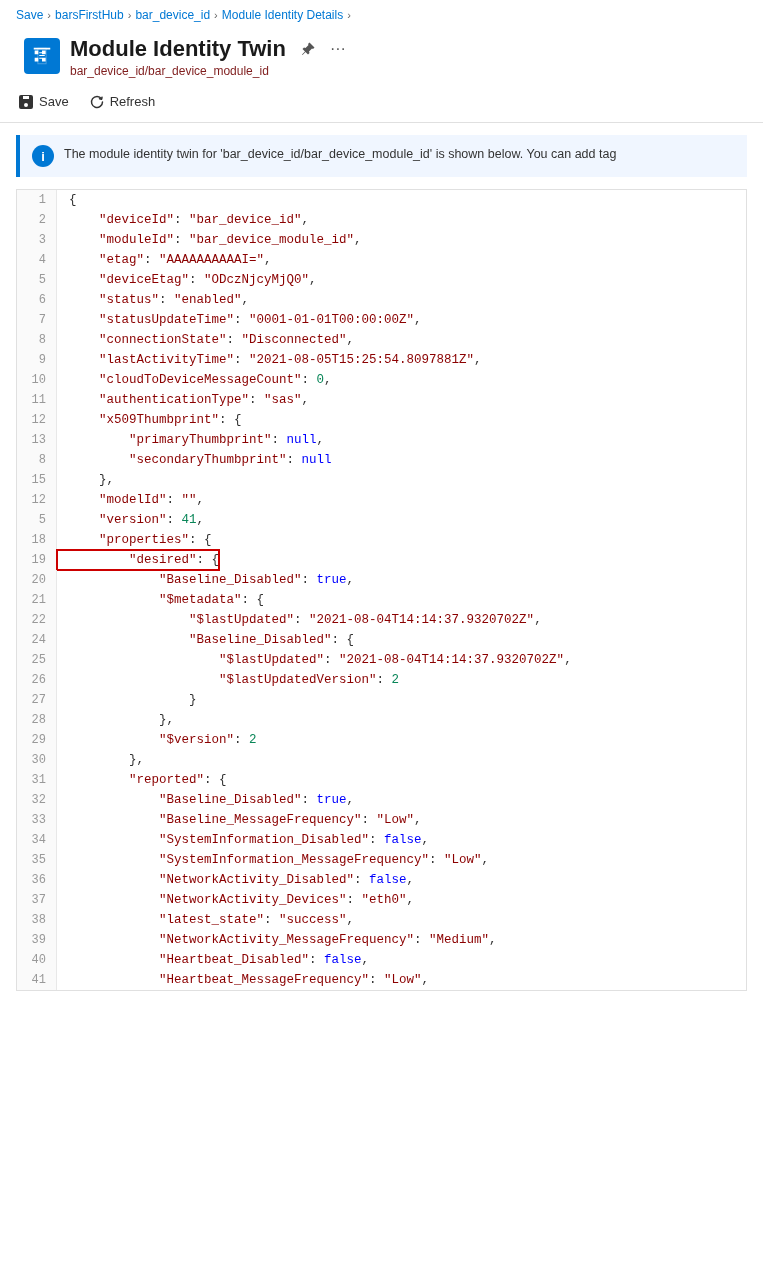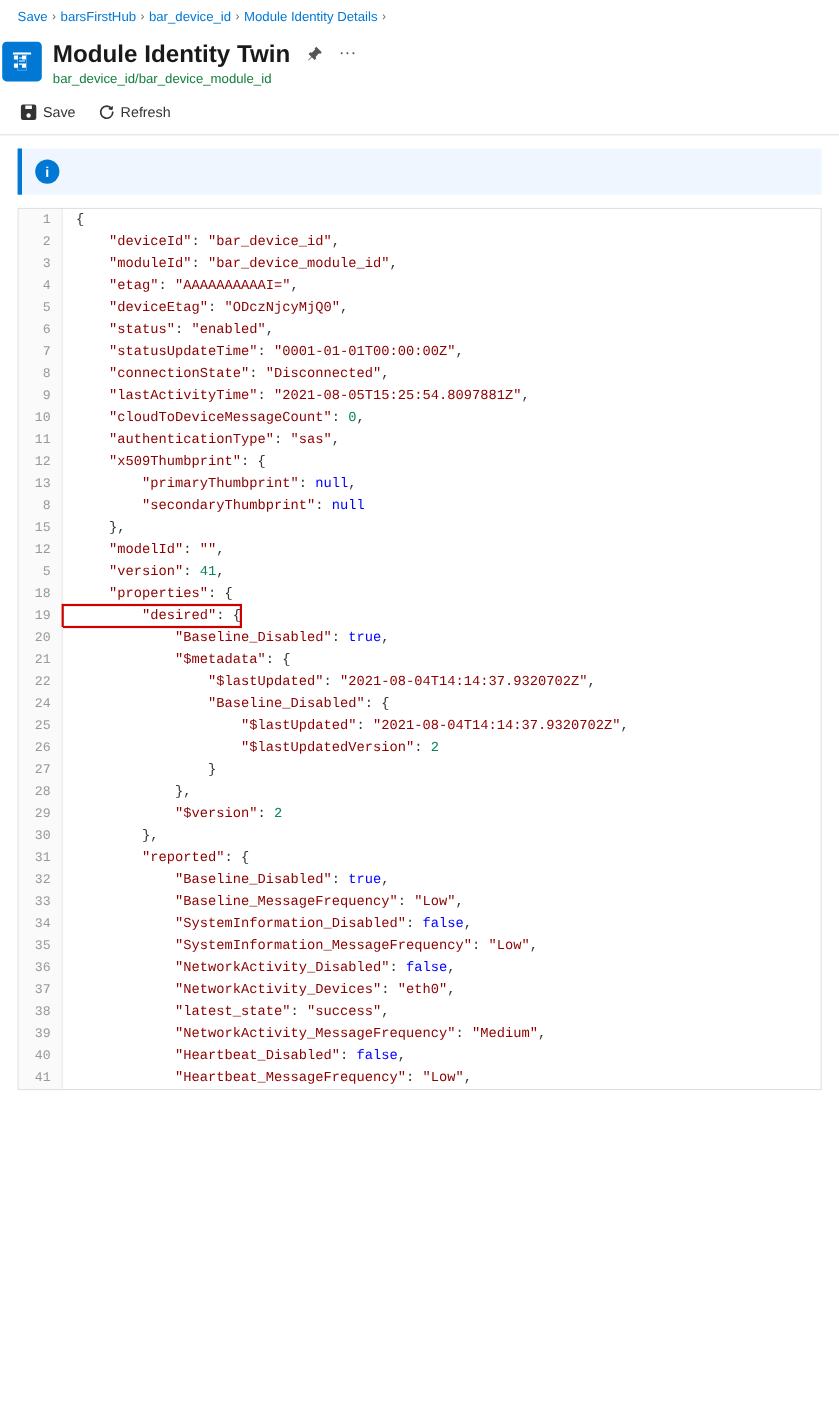--- a/index.html
+++ b/index.html
@@ -23,21 +23,21 @@
       font-size: 11px;
     }
     .breadcrumb a {
       color: #0078d4;
       text-decoration: none;
       cursor: pointer;
     }
     .page-header {
       display: flex;
       align-items: flex-start;
-      padding: 6px 16px 4px 2px;
+      padding: 6px 16px 4px 24px;
       gap: 10px;
     }
     .page-icon {
       width: 36px;
       height: 36px;
       background: #0078d4;
       border-radius: 4px;
       display: flex;
       align-items: center;
       justify-content: center;
@@ -74,21 +74,21 @@
       border: none;
       cursor: pointer;
       color: #555;
       padding: 2px 4px;
       font-size: 16px;
       display: flex;
       align-items: center;
     }
     .page-subtitle {
       font-size: 12px;
-      color: #15803d;
+      color: #7f1d1d;
       margin-top: 2px;
     }
     .toolbar {
       display: flex;
       align-items: center;
       padding: 8px 16px;
       gap: 16px;
       border-bottom: 1px solid #e0e0e0;
     }
     .toolbar-btn {
@@ -223,20 +223,21 @@
     <svg viewBox="0 0 16 16" fill="none" stroke="currentColor" stroke-width="1.5">
       <path d="M13.5 8a5.5 5.5 0 11-1-3.2" stroke-linecap="round"></path>
       <path d="M10.5 4.8l2 .5.5-2" stroke-linecap="round" stroke-linejoin="round"></path>
     </svg>
     <span>Refresh</span>
   </button>
 </div>
 
 <div class="info-banner">
   <div class="info-icon">i</div>
+  <span class="info-text">The module identity twin for 'bar_device_id/bar_device_module_id' is shown below. You can add tag</span>
 </div>
 
 <div class="code-editor" id="code-editor">
     <div class="code-line">
       <span class="line-number">1</span>
       <span class="line-content">{</span>
     </div>
     <div class="code-line">
       <span class="line-number">2</span>
       <span class="line-content">    <span class="key">"deviceId"</span>: <span class="str-val">"bar_device_id"</span>,</span>

